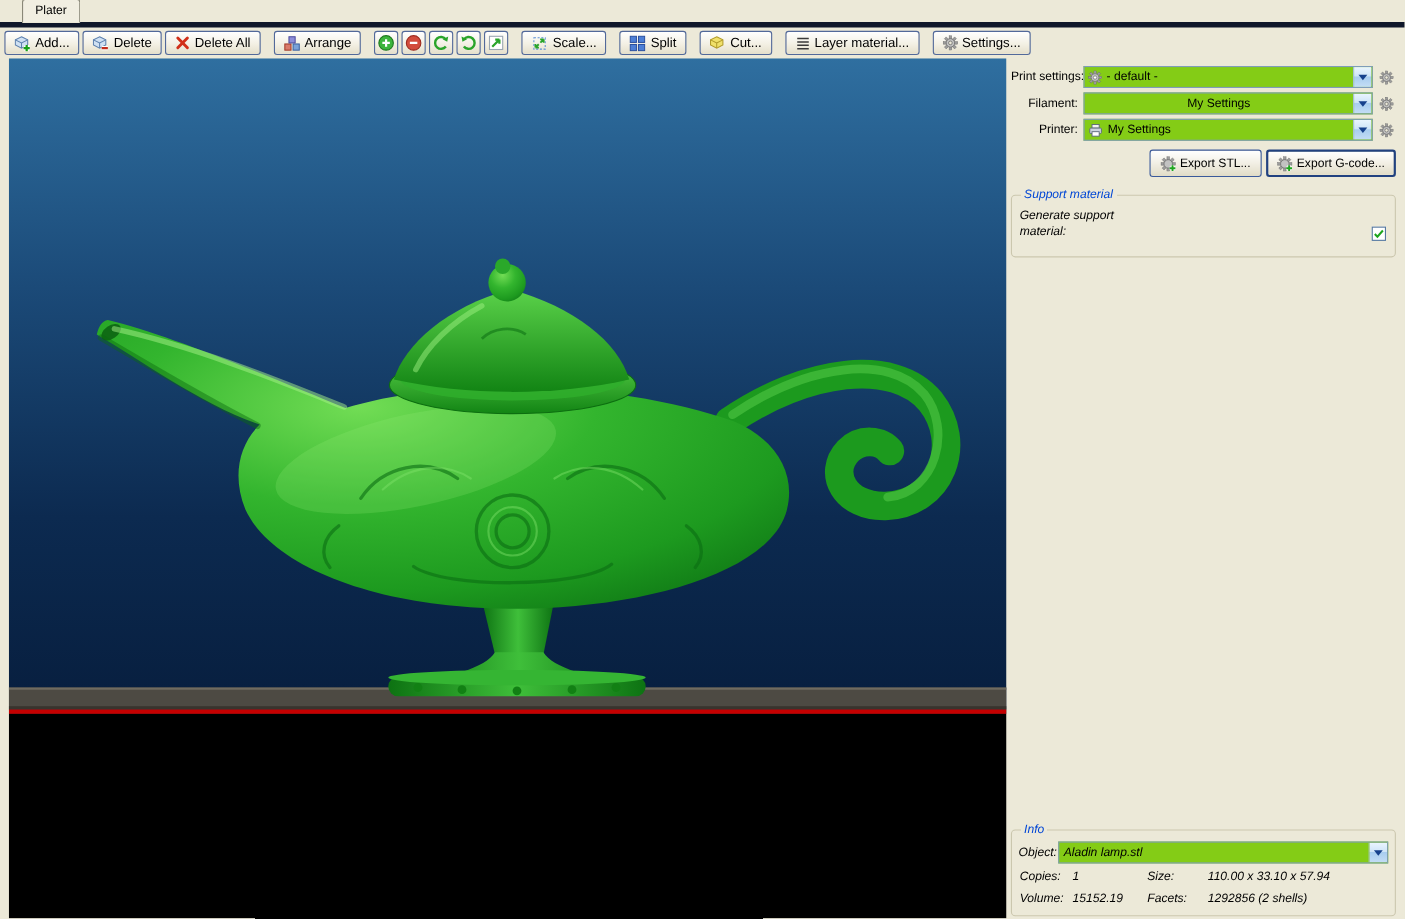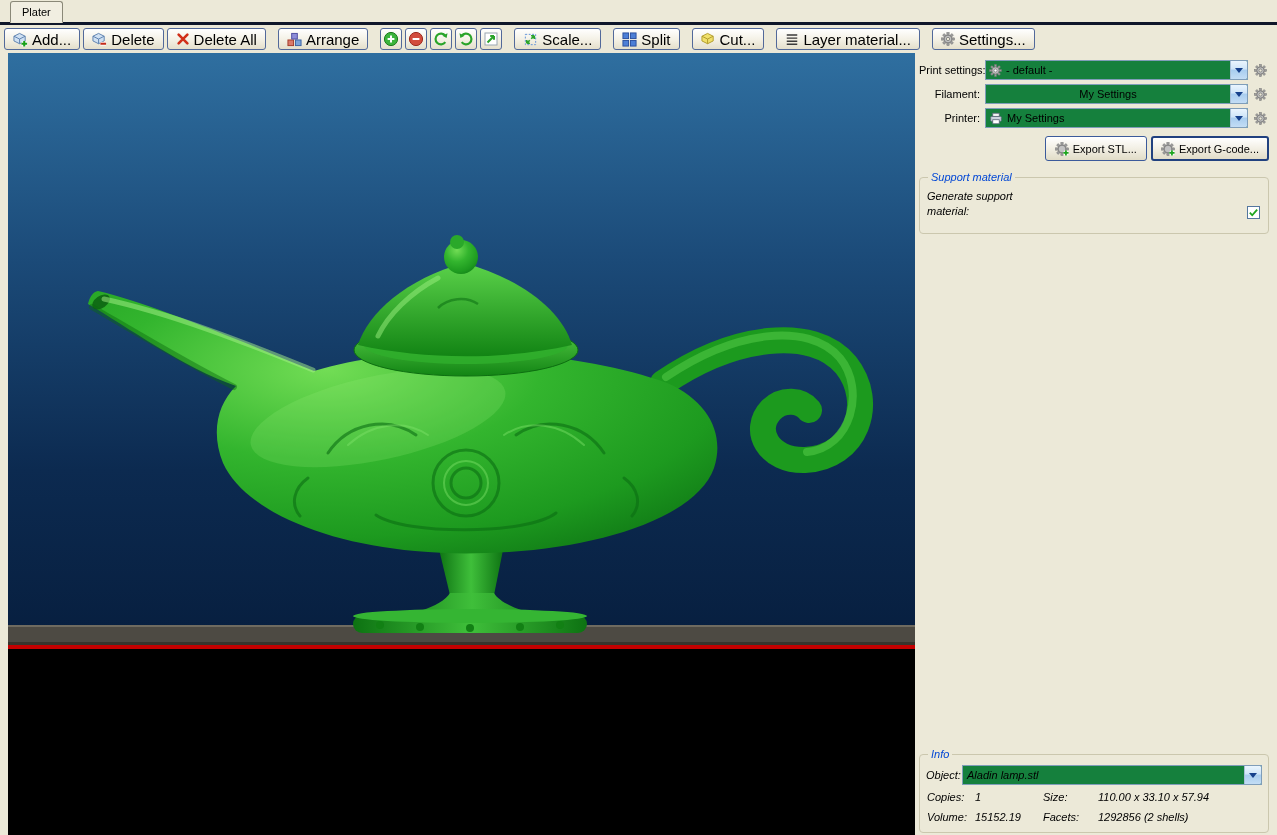--- a/index.html
+++ b/index.html
@@ -5,49 +5,49 @@
   * { margin:0; padding:0; box-sizing:border-box; }
   html,body { width:1277px; height:835px; }
   body {
     font-family:"Liberation Sans", sans-serif;
     font-size:11px; color:#000;
     background:#ece9d8; overflow:hidden;
   }
   .app { width:1277px; height:835px; display:flex; flex-direction:column; }
 
   
-  .tabstrip { height:25px; display:flex; align-items:flex-end; padding-left:10px; border-bottom:3px solid #0f172a; }
+  .tabstrip { height:25px; display:flex; align-items:flex-end; padding-left:20px; border-bottom:5px solid #0f172a; }
   .tab {
     height:22px; padding:4px 11px 0; margin-bottom:-1px;
     background:#f1eee1; border:1px solid #8a8878; border-bottom:1px solid #ece9d8;
     border-radius:3px 3px 0 0;
   }
 
   
   .toolbar { height:28px; display:flex; align-items:center; padding:2px 4px; gap:3px; }
   .sep { width:6px; flex:0 0 auto; }
   .tb {
     display:inline-flex; align-items:center; gap:4px; height:22px; padding:0 8px;
-    font-family:inherit; font-size:15px; color:#000;
+    font-family:inherit; font-size:12px; color:#000;
     background:linear-gradient(#ffffff,#f3f0e4 55%,#e4dfcb);
     border:1px solid #52699a; border-radius:3px; cursor:default; white-space:nowrap;
   }
   .tb.icon-only { width:22px; padding:0; justify-content:center; }
   .ic { display:inline-flex; align-items:center; justify-content:center; }
 
   
   .main { flex:1; display:flex; padding-left:8px; }
   .viewport { width:907px; height:782px; position:relative; flex:0 0 auto; }
   .viewport svg { display:block; }
 
   
   .panel { flex:1; display:flex; flex-direction:column; padding:7px 8px 2px 4px; }
   .prow { display:flex; align-items:center; margin-bottom:4px; }
   .plabel { width:66px; text-align:right; padding-right:5px; white-space:nowrap; }
-  .combo { flex:1; display:flex; align-items:center; height:20px; background:#15803d; border:1px solid #7f9db9; overflow:hidden; }
+  .combo { flex:1; display:flex; align-items:center; height:20px; background:#84cc16; border:1px solid #7f9db9; overflow:hidden; }
   .combo .cicon { display:inline-flex; padding-left:3px; flex:0 0 auto; }
   .combo .val { flex:1; padding:0 4px; white-space:nowrap; overflow:hidden; }
   .combo.center .val { text-align:center; }
   .combo .dbtn {
     width:17px; align-self:stretch; flex:0 0 auto;
     display:flex; align-items:center; justify-content:center;
     background:linear-gradient(#eaf5fe,#cfe5f8 45%,#a8cdef 50%,#c3ddf5);
     border-left:1px solid #a8c0d8; border-radius:0 1px 1px 0;
   }
   .tri { width:0; height:0; border:4px solid transparent; border-top:5px solid #16418c; margin-top:5px; }

